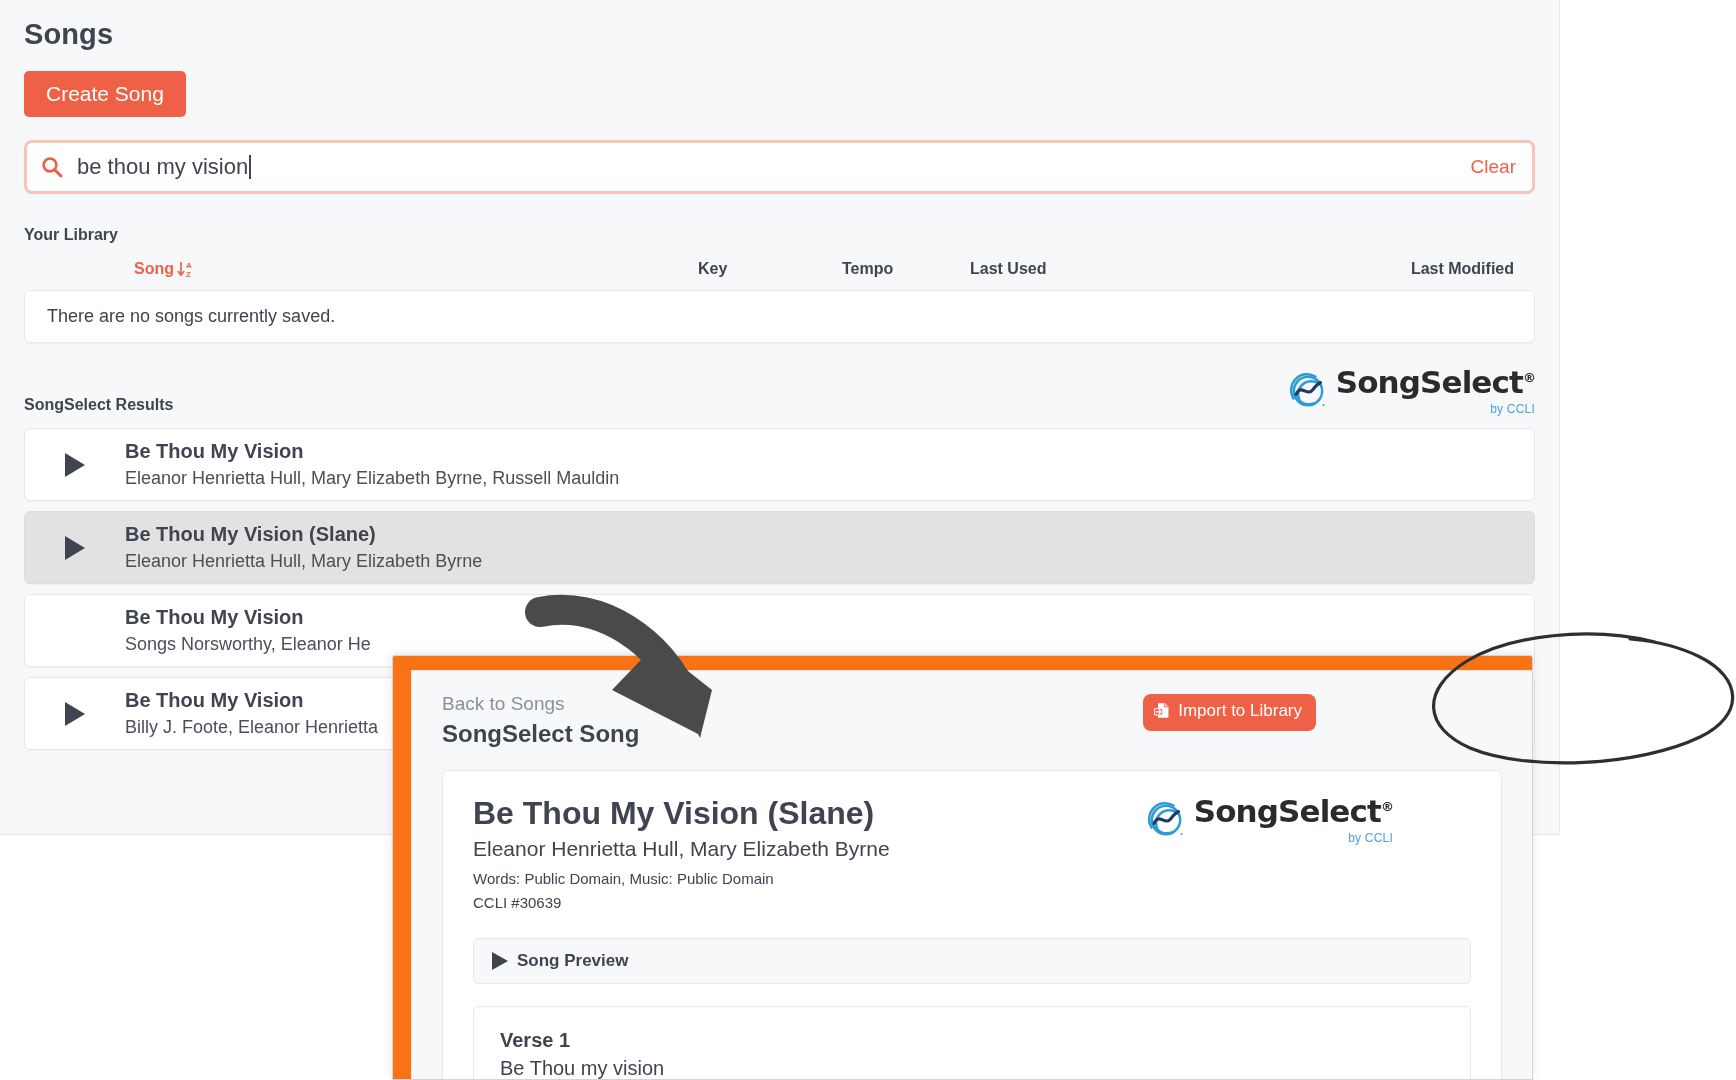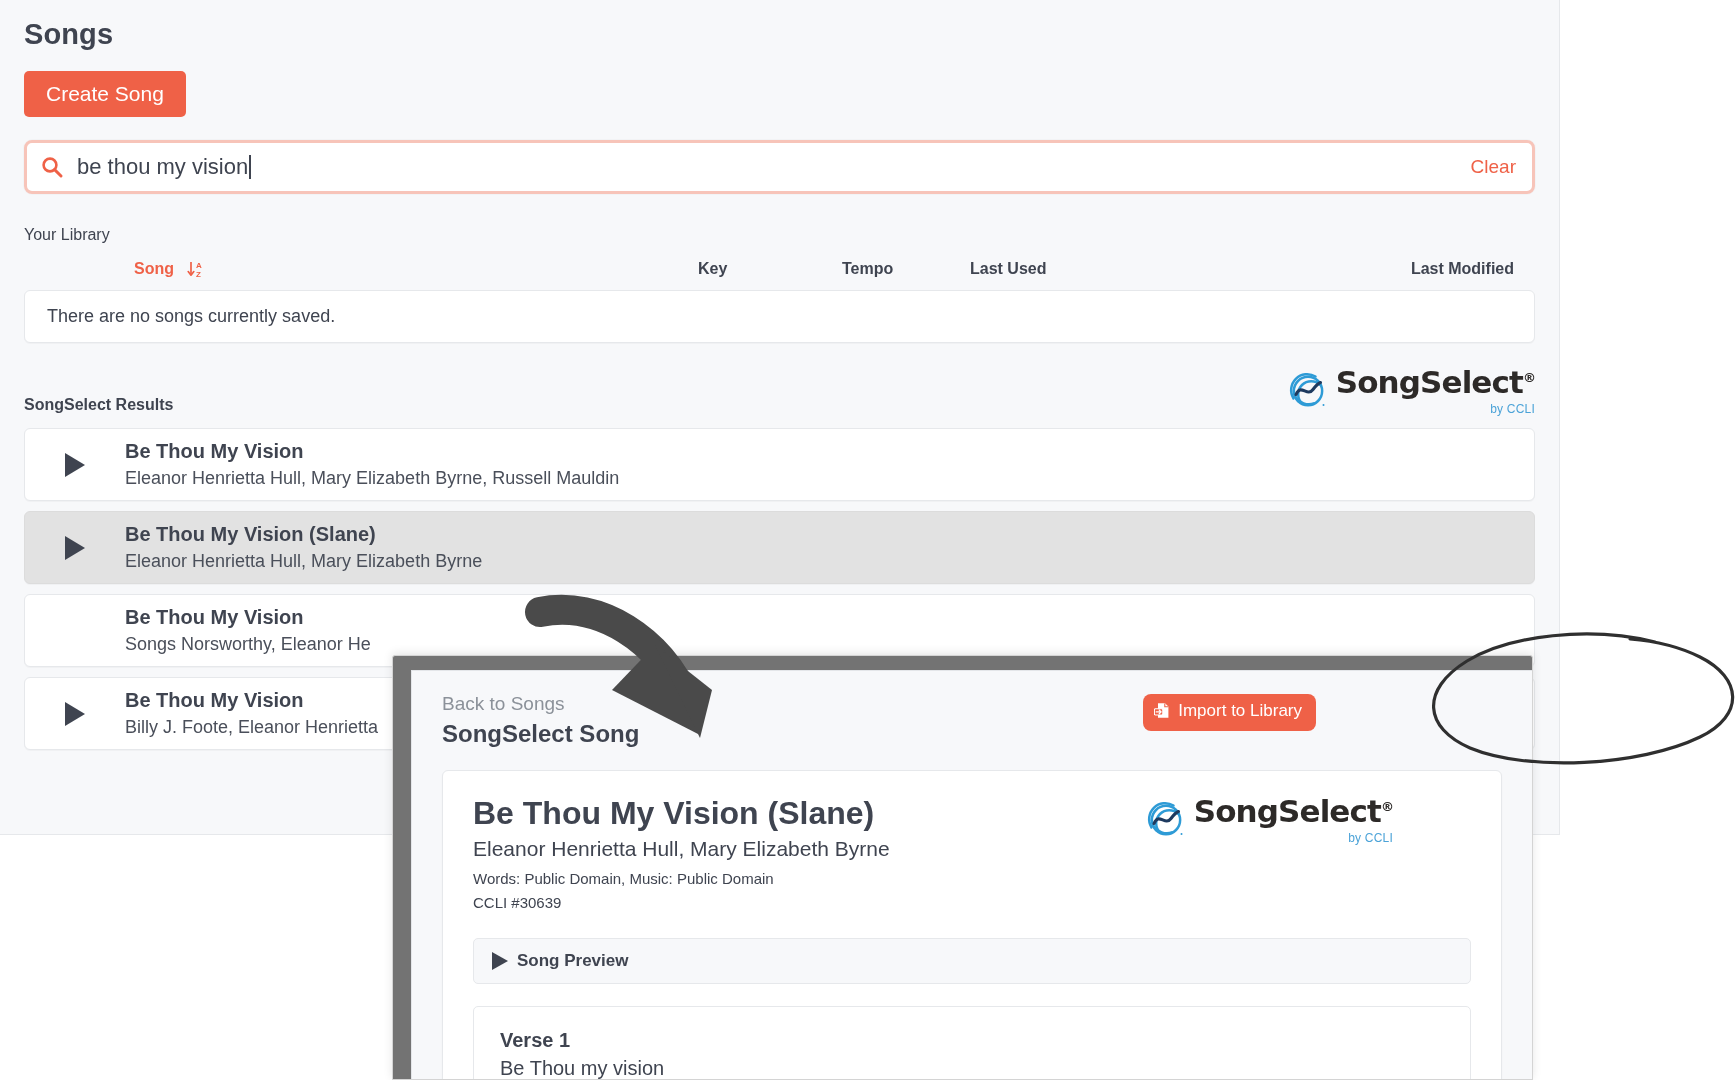--- a/index.html
+++ b/index.html
@@ -56,31 +56,31 @@
   .caret {
     display:inline-block; width:1.5px; height:24px;
     background:#3f4450; vertical-align:-5px; margin-left:1px;
   }
   .clear-link {
     flex:0 0 auto; color:#ef6147; font-size:19px; cursor:pointer;
   }
 
   
   .section-label {
-    font-size:16px; font-weight:normal; color:#3f4450;
+    font-size:16px; font-weight:bold; color:#3f4450;
     margin-top:32px; margin-bottom:0;
   }
 
   
   .lib-head {
     display:flex; align-items:center;
     padding:16px 20px 12px 14px;
     font-size:16px; font-weight:bold; color:#3f4450;
   }
-  .col-song { flex:0 0 660px; padding-left:96px; color:#ef6147; display:flex; align-items:center; gap:13px;}
+  .col-song { flex:0 0 660px; padding-left:96px; color:#ef6147; display:flex; align-items:center; gap:3px;}
   .col-key { flex:0 0 144px; }
   .col-tempo { flex:0 0 128px; }
   .col-used { flex:1 1 auto; }
   .col-mod { flex:0 0 auto; text-align:right; padding-right:1px;}
 
   .sort-icon { display:inline-flex; align-items:center; }
 
   .lib-empty {
     background:#fff; border:1px solid #e6e8eb; border-radius:6px;
     padding:15px 0 15px 22px; font-size:18px; color:#3f4450;
@@ -115,21 +115,21 @@
   .res.selected { background:#e2e2e2; border-color:#dcdcdc; }
   .res-play { flex:0 0 100px; display:flex; justify-content:center; }
   .res-text { flex:1 1 auto; }
   .res-title { font-size:20px; font-weight:bold; color:#3f4450; line-height:1.25;}
   .res-auth { font-size:18px; color:#4a4f5a; line-height:1.35; margin-top:2px;}
 
   
   #modal {
     position:absolute; left:392px; top:655px;
     width:1141px; height:425px;
-    background:#737373;
+    background:#f97316;
     border:1px solid #d4d4d4;
     border-radius:3px 3px 0 0;
     box-shadow:0 -2px 10px rgba(0,0,0,.10);
     overflow:hidden;
   }
   .modal-inner {
     position:absolute; left:18px; top:14px; right:0; bottom:0;
     background:#f7f8fa;
     border-left:1px solid #e4e6e9;
     border-top:1px solid #e4e6e9;

